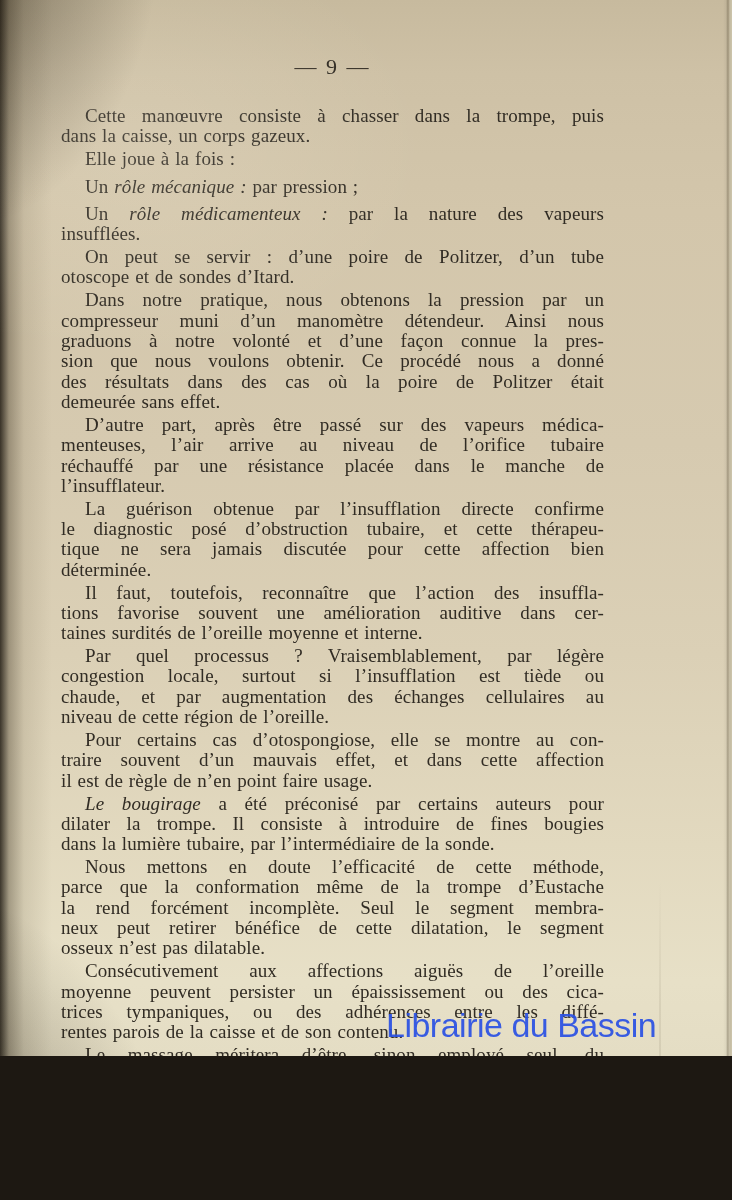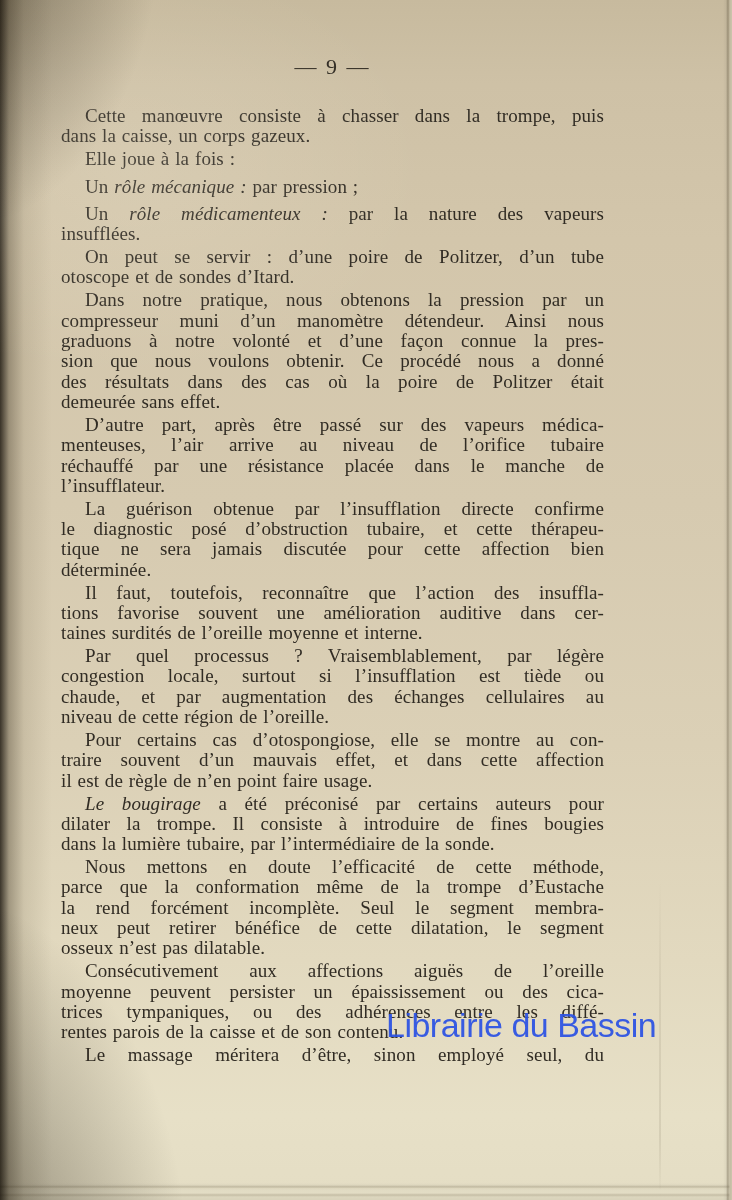--- a/index.html
+++ b/index.html
@@ -2,21 +2,21 @@
 <html><head>
 <meta charset="utf-8">
 <style>
   html,body { margin:0; padding:0; }
   body {
     width:732px; height:1200px; overflow:hidden;
     background:#1d1812;
     font-family:"Liberation Serif", serif;
   }
   .photo {
-    position:relative; width:732px; height:1200px; overflow:hidden;
+    position:relative; width:732px; height:1056px; overflow:hidden;
     background:
       linear-gradient(180deg,
         #c7ba9e 0%, #cec1a6 7%, #d3c6ab 20%, #d6cab0 42%,
         #dbd0b6 62%, #e2d9bf 80%, #e7e0c7 93%, #e4ddc4 100%);
   }
   
   .shading {
     position:absolute; inset:0; z-index:3; pointer-events:none;
     background:
       radial-gradient(ellipse 300px 430px at -50px -70px, rgba(35,28,16,0.55), rgba(35,28,16,0) 70%),

